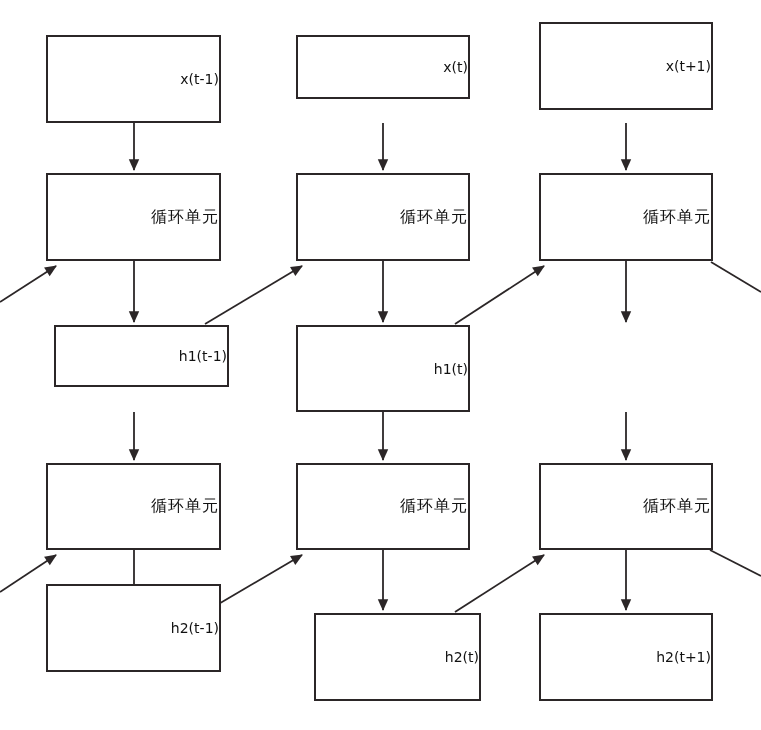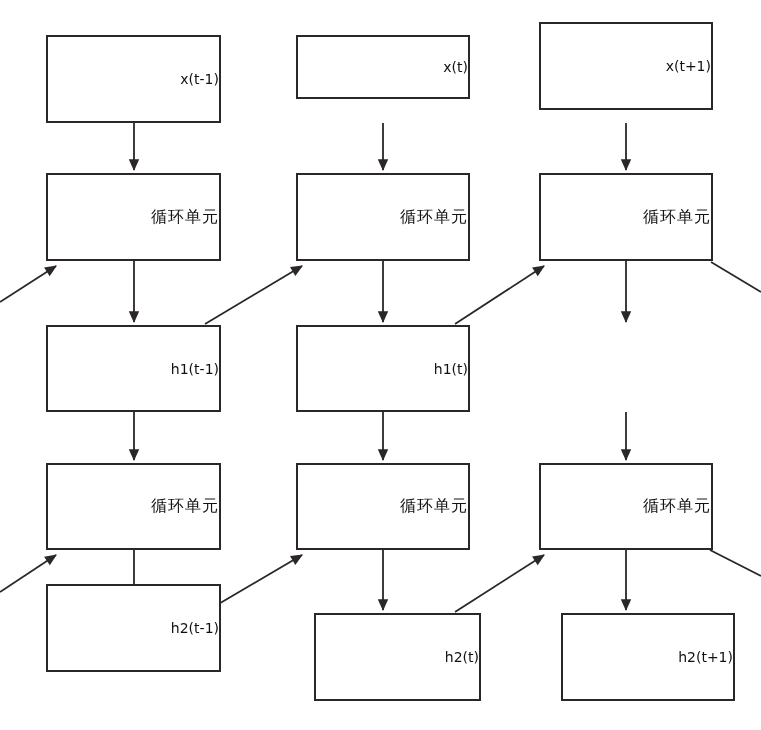--- a/index.html
+++ b/index.html
@@ -80,21 +80,21 @@
   <div class="node cn" style="left:46px;top:173px;width:175px;height:88px">
     <span>循环单元</span>
   </div>
   <div class="node cn" style="left:296px;top:173px;width:174px;height:88px">
     <span>循环单元</span>
   </div>
   <div class="node cn" style="left:539px;top:173px;width:174px;height:88px">
     <span>循环单元</span>
   </div>
 
-  <div class="node" style="left:46px;top:325px;width:175px;height:87px">
+  <div class="node" style="left:54px;top:325px;width:175px;height:62px">
     <span>h1(t-1)</span>
   </div>
   <div class="node" style="left:296px;top:325px;width:174px;height:87px">
     <span>h1(t)</span>
   </div>
 
   <div class="node cn" style="left:46px;top:463px;width:175px;height:87px">
     <span>循环单元</span>
   </div>
   <div class="node cn" style="left:296px;top:463px;width:174px;height:87px">
@@ -103,17 +103,17 @@
   <div class="node cn" style="left:539px;top:463px;width:174px;height:87px">
     <span>循环单元</span>
   </div>
 
   <div class="node" style="left:46px;top:584px;width:175px;height:88px">
     <span>h2(t-1)</span>
   </div>
   <div class="node" style="left:314px;top:613px;width:167px;height:88px">
     <span>h2(t)</span>
   </div>
-  <div class="node" style="left:561px;top:613px;width:174px;height:88px">
+  <div class="node" style="left:539px;top:613px;width:174px;height:88px">
     <span>h2(t+1)</span>
   </div>
 
 </div>
 
 </body></html>

